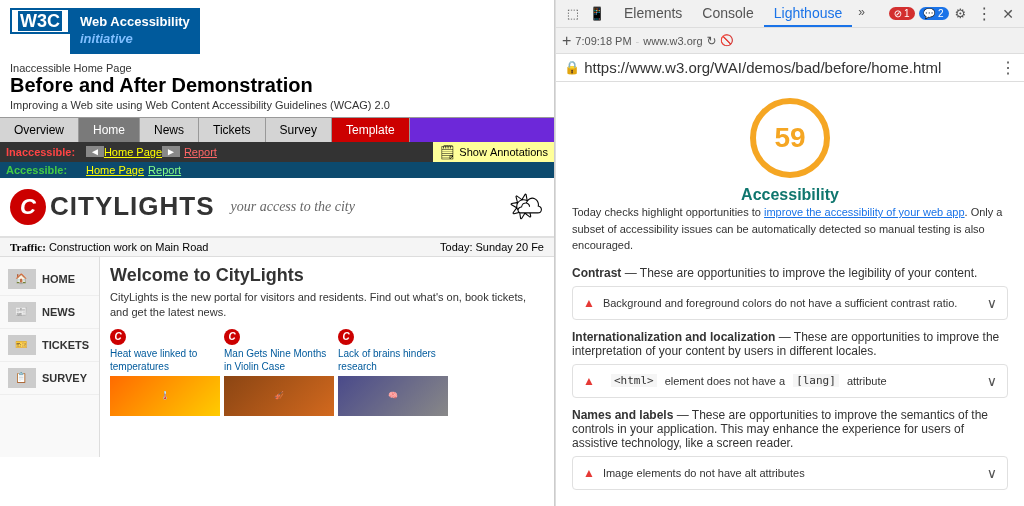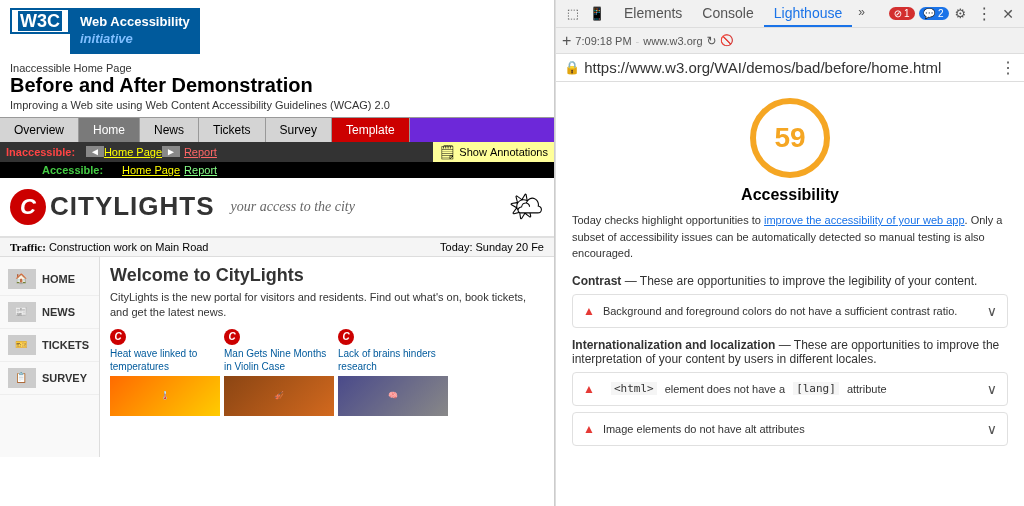--- a/index.html
+++ b/index.html
@@ -96,21 +96,21 @@
     .devtools-urlbar2 { display: flex; align-items: center; background: #fff; border-bottom: 1px solid #ddd; height: 28px; padding: 0 8px; gap: 4px; }
     .lock-icon { color: #e53935; font-size: 13px; }
     .url-text { font-size: 15px; color: #333; flex: 1; }
     .url-dots { color: #555; font-size: 16px; cursor: pointer; }
 
     .lighthouse-content { flex: 1; overflow-y: auto; padding: 16px 16px 8px 16px; }
 
     .score-circle-wrapper { display: flex; justify-content: center; margin-bottom: 8px; }
     .score-circle { width: 80px; height: 80px; border-radius: 50%; border: 6px solid #f5a623; display: flex; align-items: center; justify-content: center; font-size: 28px; font-weight: bold; color: #f5a623; background: #fff; }
 
-    .accessibility-title { text-align: center; font-size: 16px; font-weight: bold; color: #000000; margin-bottom: 8px; }
+    .accessibility-title { text-align: center; font-size: 16px; font-weight: bold; color: #0f766e; }
 
     .accessibility-desc { font-size: 11px; color: #333; line-height: 1.5; margin-bottom: 12px; }
     .accessibility-desc a { color: #1a73e8; text-decoration: underline; cursor: pointer; }
 
     .section-header { font-size: 12px; color: #333; margin-bottom: 6px; }
     .section-header strong { font-weight: bold; }
 
     .audit-item { display: flex; align-items: center; justify-content: space-between; padding: 8px 10px; border: 1px solid #e0e0e0; border-radius: 4px; margin-bottom: 6px; cursor: pointer; }
     .audit-item-left { display: flex; align-items: center; gap: 8px; font-size: 11px; color: #333; }
     .audit-triangle { color: #e53935; font-size: 12px; }
@@ -156,21 +156,21 @@
       <span class="access-link">Home Page</span>
       <span class="arrow-btn">►</span>
       <span class="report-link">Report</span>
     </div>
     <div class="show-annot">
       <span class="annot-icon">🗒</span>
       <span>Show</span>
       <span>Annotations</span>
     </div>
   </div>
-  <div class="access-row" style="background:#000000;padding-left:36px;">
+  <div class="access-row" style="background:#0c4a6e;">
     <div class="access-cell">
       <span class="access-label-green">Accessible:</span>
       <span class="access-link">Home Page</span>
       <span class="report-link2">Report</span>
     </div>
   </div>
 
   <div class="citylights-banner">
     <div class="cl-logo">
       <div class="cl-c">C</div>
@@ -318,20 +318,24 @@
         <span class="audit-triangle">▲</span>
         <span></span>
         <span class="audit-code">&lt;html&gt;</span>
         <span> element does not have a </span>
         <span class="audit-code">[lang]</span>
         <span> attribute</span>
       </div>
       <span class="audit-chevron">∨</span>
     </div>
 
+    <div class="section-header2">
+      <strong>Names and labels</strong>
+      <span>— These are opportunities to improve the semantics of the controls in your application. This may enhance the experience for users of assistive technology, like a screen reader.</span>
+    </div>
 
     <div class="audit-item">
       <div class="audit-item-left">
         <span class="audit-triangle">▲</span>
         <span>Image elements do not have alt attributes</span>
       </div>
       <span class="audit-chevron">∨</span>
     </div>
 
   </div>

